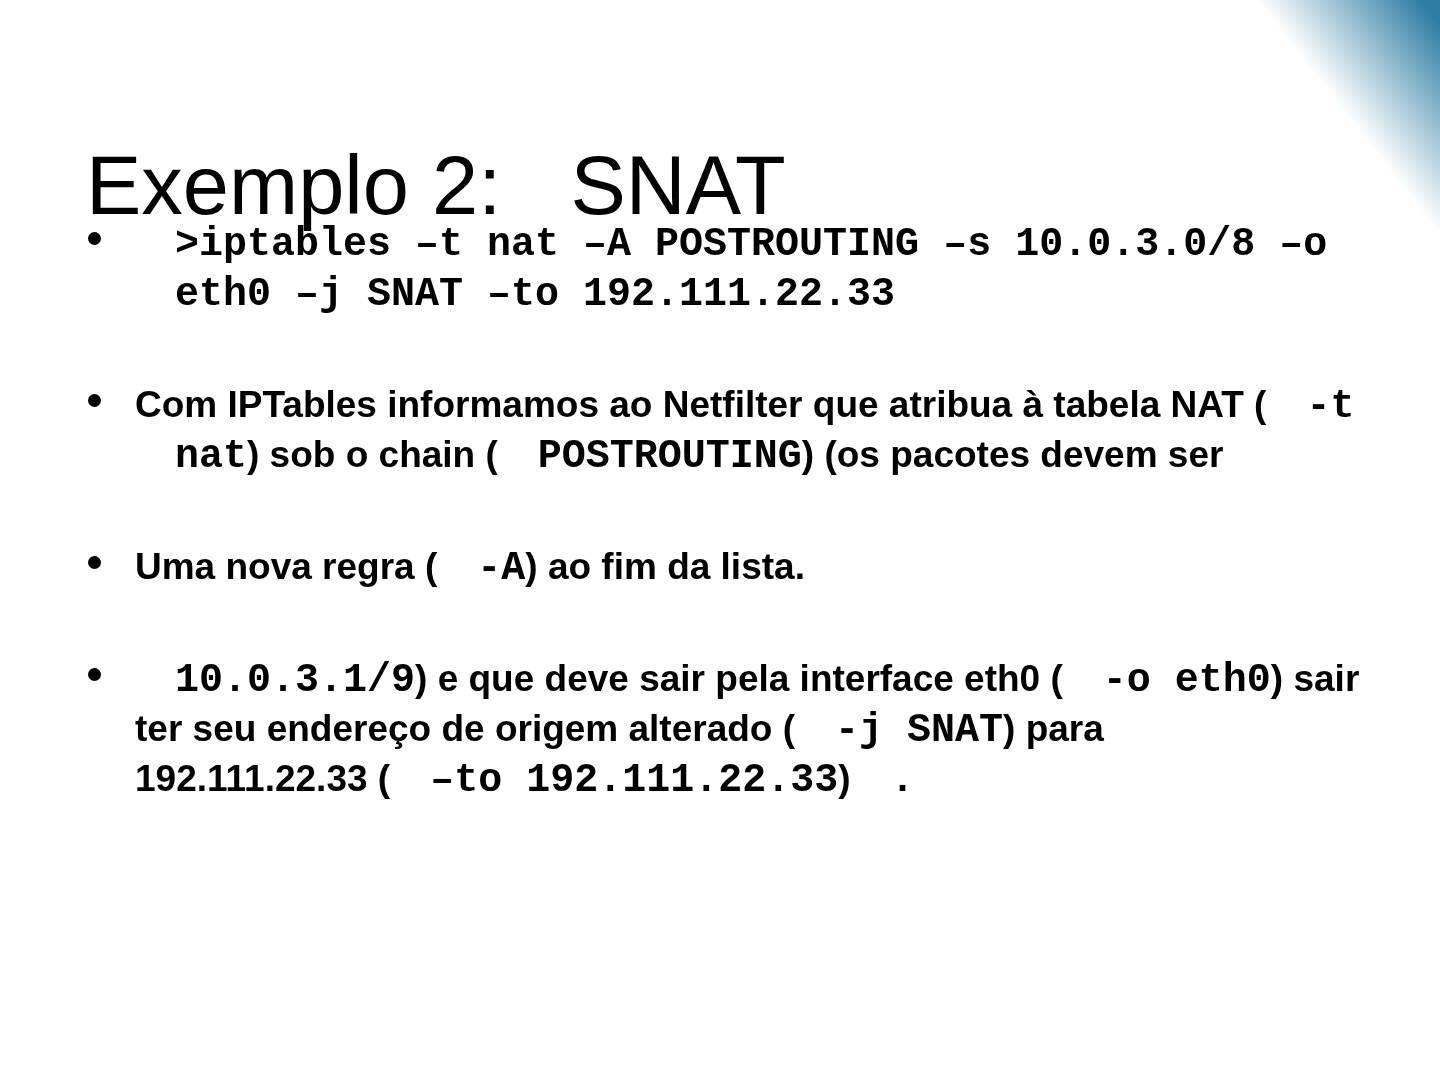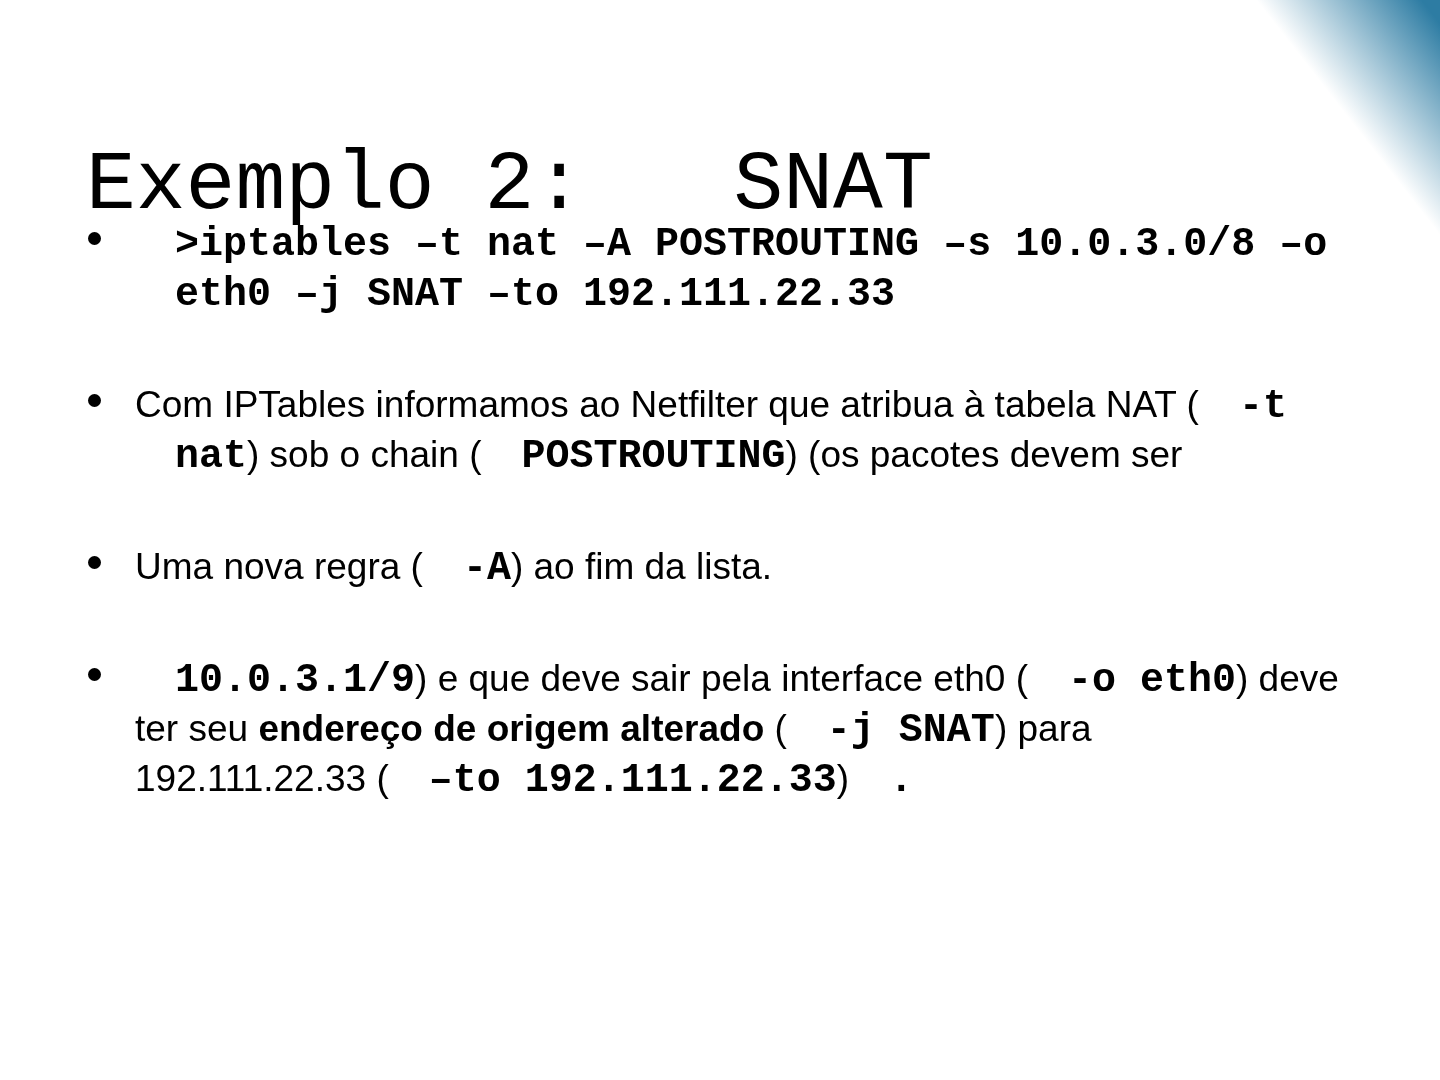--- a/index.html
+++ b/index.html
@@ -17,21 +17,20 @@
     width:450px; height:600px;
     pointer-events:none;
     
     background:linear-gradient(52deg, rgba(255,255,255,0) 80%, #2d7ca3 98%);
   }
   .title {
     position:absolute; left:86px; top:84px;
     font-size:83px; line-height:1.12;
     white-space:pre;
     font-weight:normal;
-    font-family:Liberation Mono, monospace;
   }
   ul.bullets {
     position:absolute; left:88px; top:219px;
     width:1330px;
     list-style:none; margin:0; padding:0;
   }
   ul.bullets li {
     position:relative;
     padding-left:47px;
     margin-bottom:62px;
@@ -39,21 +38,21 @@
   .dot {
     position:absolute; left:0; top:13px;
     width:13px; height:13px;
     background:#000; border-radius:50%;
   }
   .line {
     white-space:pre;
     font-size:37px;
     line-height:48px;
   }
-  .seg-sans { font-weight:normal; }
+  .seg-sans { font-weight:bold; }
   .seg-bsans { font-weight:bold;text-align:center; }
   .seg-mono, .seg-bmono {
     font-family:Liberation Mono, monospace;
     font-weight:bold;
     font-size:40px;
     margin-left:40px;
   }
 </style>
 </head>
 <body style="background: rgb(255, 255, 255); color: rgb(0, 0, 0);">
@@ -77,19 +76,19 @@
       <div class="line"><span class="seg-mono">nat</span><span class="seg-sans">) sob o chain (</span><span class="seg-mono">POSTROUTING</span><span class="seg-sans">) (os pacotes devem ser</span></div>
     </li>
 
     <li>
       <span class="dot"></span>
       <div class="line"><span class="seg-sans">Uma nova regra (</span><span class="seg-mono">-A</span><span class="seg-sans">) ao fim da lista.</span></div>
     </li>
 
     <li>
       <span class="dot"></span>
-      <div class="line"><span class="seg-mono">10.0.3.1/9</span><span class="seg-sans">) e que deve sair pela interface eth0 (</span><span class="seg-mono">-o eth0</span><span class="seg-sans">) deve</span></div>
+      <div class="line"><span class="seg-mono">10.0.3.1/9</span><span class="seg-sans">) e que deve sair pela interface eth0 (</span><span class="seg-mono">-o eth0</span><span class="seg-sans">) sair</span></div>
       <div class="line"><span class="seg-sans">ter seu </span><span class="seg-bsans">endereço de origem alterado</span><span class="seg-sans"> (</span><span class="seg-mono">-j SNAT</span><span class="seg-sans">) para</span></div>
       <div class="line"><span class="seg-sans">192.111.22.33 (</span><span class="seg-mono">–to 192.111.22.33</span><span class="seg-sans">)</span><span class="seg-bmono">.</span></div>
     </li>
 
   </ul>
 </div>
 
 </body></html>

